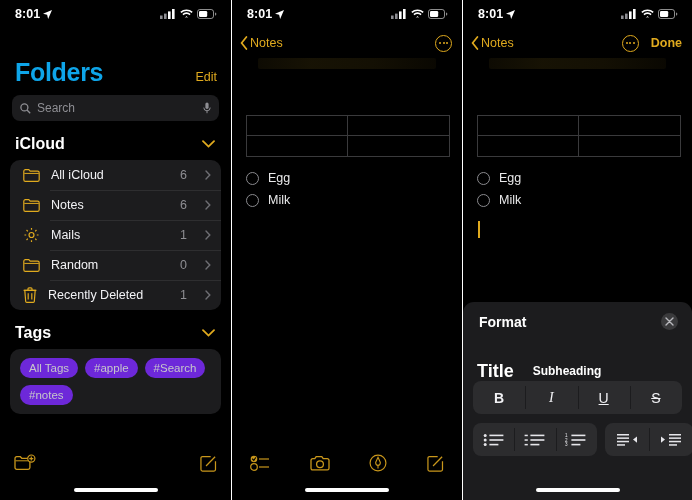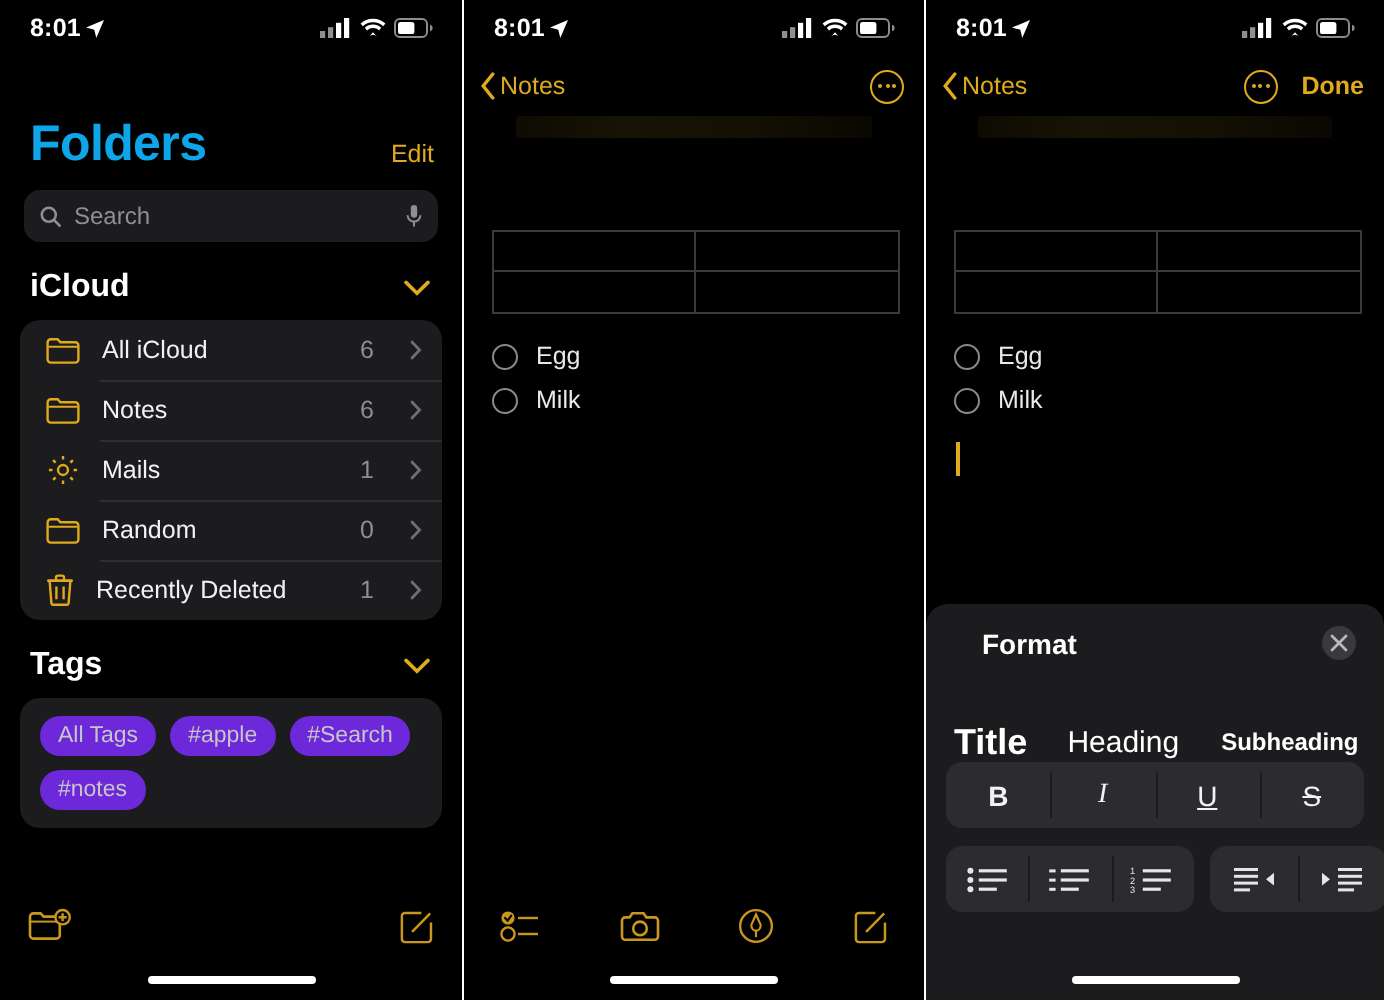--- a/index.html
+++ b/index.html
@@ -139,21 +139,21 @@
     width: 84px; height: 4px; border-radius: 3px; background:#fff;
   }
 
   
   .format-panel {
     position:absolute; left:0; right:0; bottom:0; top: 302px;
     background:#1c1c1e;
     border-top-left-radius: 11px; border-top-right-radius: 11px;
     padding: 9px 10px 0 10px;
   }
-  .fmt-head { display:flex; align-items:center; justify-content:space-between; padding: 2px 4px 0 6px; margin-left: 12px; }
+  .fmt-head { display:flex; align-items:center; justify-content:space-between; padding: 2px 4px 0 6px; }
   .fmt-title { color:#fff; font-size: 14px; font-weight: 700; }
   .fmt-close {
     width: 17px; height: 17px; border-radius:50%; background:#3a3a3c;
     display:flex; align-items:center; justify-content:center;
   }
   .style-row {
     display:flex; align-items:center; margin-top: 12px;
     height: 30px; gap: 0;
   }
   .style-item {
@@ -504,21 +504,20 @@
         <span class="fmt-title">Format</span>
         <span class="fmt-close">
           <svg width="9" height="9" viewBox="0 0 9 9">
               <path d="M1 1 L8 8 M8 1 L1 8" stroke="#b9b9be" stroke-width="1.4" stroke-linecap="round"></path>
             </svg>
         </span>
       </div>
 
       <div class="style-row">
         <span class="style-item title">Title</span>
-        <span class="style-item heading">Heading</span>
         <span class="style-item subheading">Subheading</span>
 
       </div>
 
       <div class="btn-row">
         <div class="seg">
           <span class="sbtn b">B</span>
           <span class="sbtn i">I</span>
           <span class="sbtn u">U</span>
           <span class="sbtn s">S</span>

